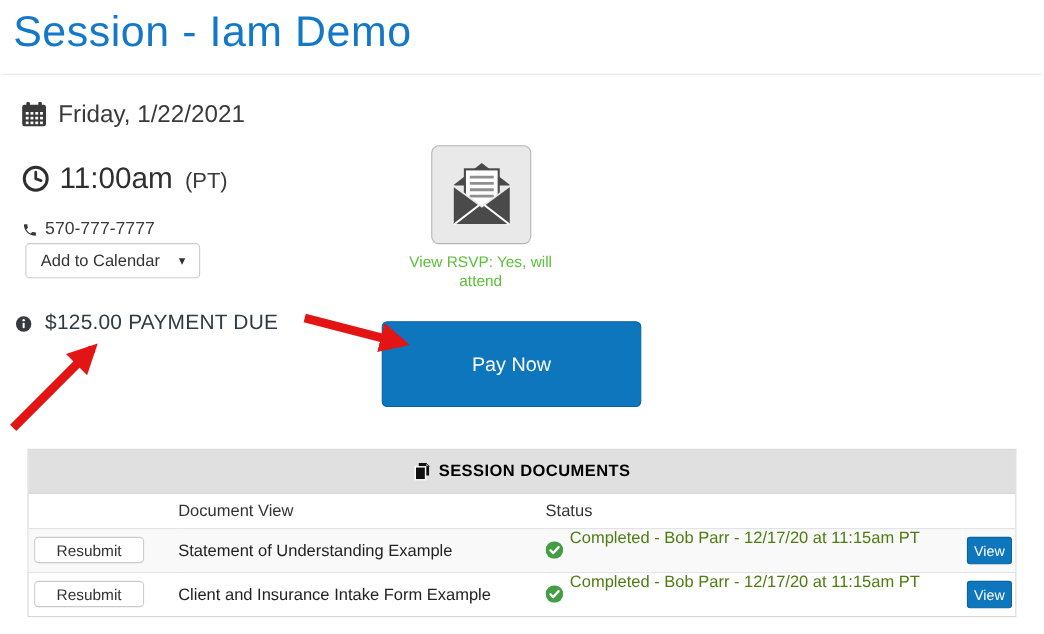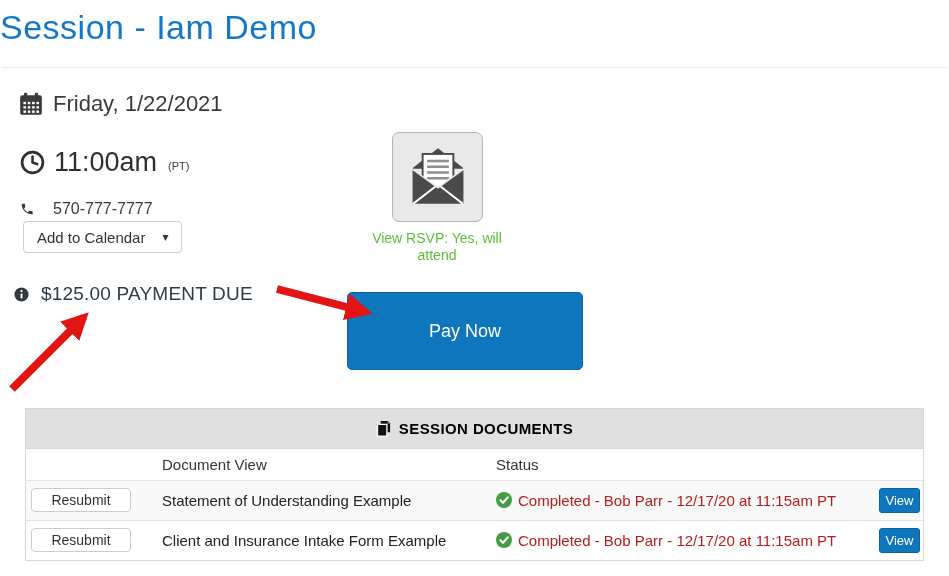--- a/index.html
+++ b/index.html
@@ -10,28 +10,28 @@
     --check-green:#449d44;
     --text-dark:#333333;
     --table-header-bg:#e0e0e0;
     --row-stripe-bg:#f9f9f9;
     --border-gray:#d7d7d7;
   }
   *{box-sizing:border-box;margin:0;padding:0;}
   body{background:#fff;font-family:"Liberation Sans",sans-serif;color:var(--text-dark);}
   #app{position:relative;width:949px;height:576px;background:#fff;overflow:hidden;}
 
-  .page-title{position:absolute;left:0;top:8px;font-size:34px;font-weight:400;color:var(--title-blue);letter-spacing:.5px;}
+  .page-title{position:absolute;left:12px;top:8px;font-size:39px;font-weight:400;color:var(--title-blue);letter-spacing:.5px;}
   .rule{position:absolute;left:2px;right:2px;top:67px;border:0;border-top:1px solid #e9e9e9;}
 
   .icon-line{position:absolute;display:flex;align-items:center;}
   .date-line{left:18px;top:91px;gap:9px;font-size:22px;color:#3a3a3b;}
   .time-line{left:20px;top:147px;gap:9px;font-size:27px;color:#2f2f30;}
-  .tz{font-size:11px;color:#3a3a3b;margin-left:2px;align-self:center;padding-top:6px;}
-  .phone-line{left:20px;top:200px;gap:19px;font-size:16px;color:#3a3a3b;}
+  .tz{font-size:20px;color:#3a3a3b;margin-left:2px;align-self:center;padding-top:6px;}
+  .phone-line{left:20px;top:200px;gap:7px;font-size:16px;color:#3a3a3b;}
 
   .btn{font-family:"Liberation Sans",sans-serif;cursor:pointer;}
   .add-cal-btn{position:absolute;left:23px;top:221px;height:32px;padding:0 13px;background:#fff;
     border:1px solid #ccc;border-radius:4px;font-size:15px;color:#333;display:flex;align-items:center;gap:17px;}
   .caret{font-size:12px;color:#333;line-height:1;}
 
   .payment-line{left:14px;top:283px;gap:12px;font-size:19px;color:#2e3b44;letter-spacing:.2px;}
 
   .rsvp-tile{position:absolute;left:392px;top:132px;width:91px;height:90px;background:#e9e9e9;
     border:1px solid #b5b5b5;border-radius:7px;display:flex;align-items:center;justify-content:center;cursor:pointer;}
@@ -49,21 +49,21 @@
   .table-title{height:40px;background:var(--table-header-bg);display:flex;align-items:center;justify-content:center;
     gap:8px;font-size:15px;font-weight:700;color:#000;letter-spacing:.4px;border-bottom:1px solid var(--border-gray);}
   table{width:100%;border-collapse:collapse;table-layout:fixed;font-size:15px;}
   col.c1{width:136px;} col.c2{width:334px;} col.c3{width:379px;} col.c4{width:48px;}
   thead th{font-weight:400;text-align:left;color:#333;height:31px;padding:0;}
   tbody td{height:39px;padding:0;border-top:1px solid #e3e3e3;vertical-align:middle;}
   tbody tr:nth-child(odd){background:var(--row-stripe-bg);}
   .resubmit-btn{margin-left:5px;width:100px;height:24px;background:#fff;border:1px solid #ccc;border-radius:4px;
     font-size:14px;color:#333;}
   .doc-cell{color:#222;}
-  .status-cell{display:flex;align-items:center;gap:6px;height:39px;color:#b91c1c;}
+  .status-cell{display:flex;gap:6px;height:39px;color:#4d7c0f;}
   .view-btn{width:41px;height:25px;background:var(--primary-blue);border:1px solid #0a639e;border-radius:3px;
     color:#fff;font-size:13px;}
   .view-td{text-align:right;padding-right:3px;}
   .ico{display:inline-flex;align-items:center;justify-content:center;flex:none;}
 </style>
 </head>
 <body>
 
 <div id="app">
 

